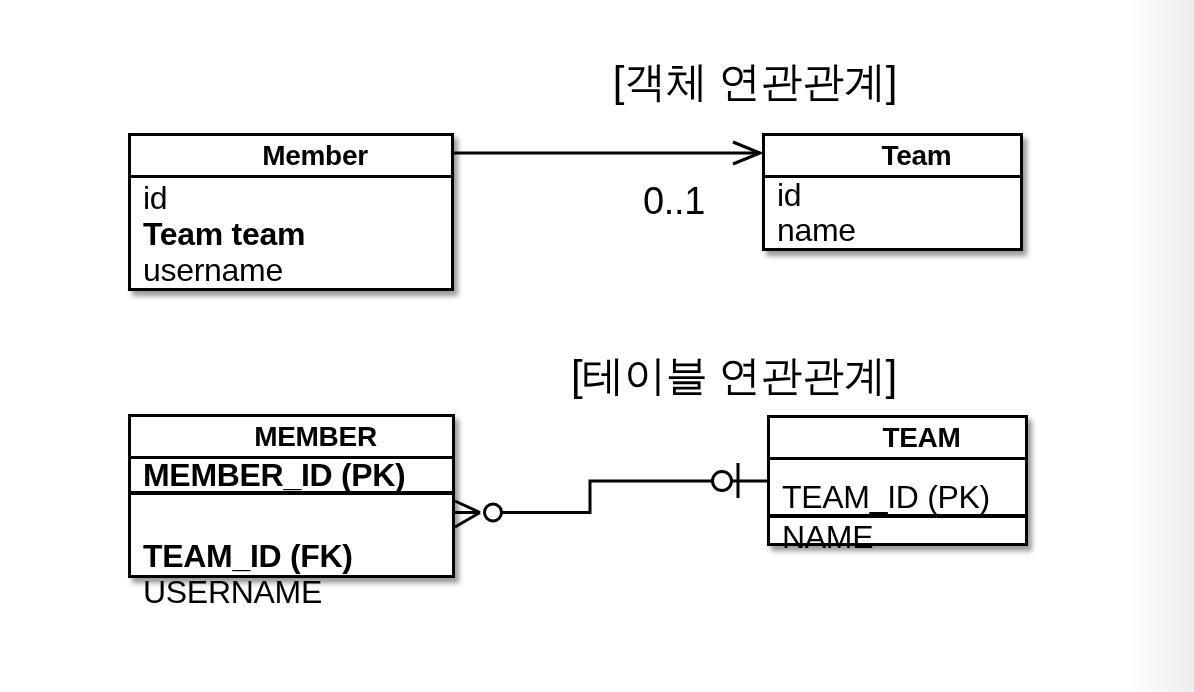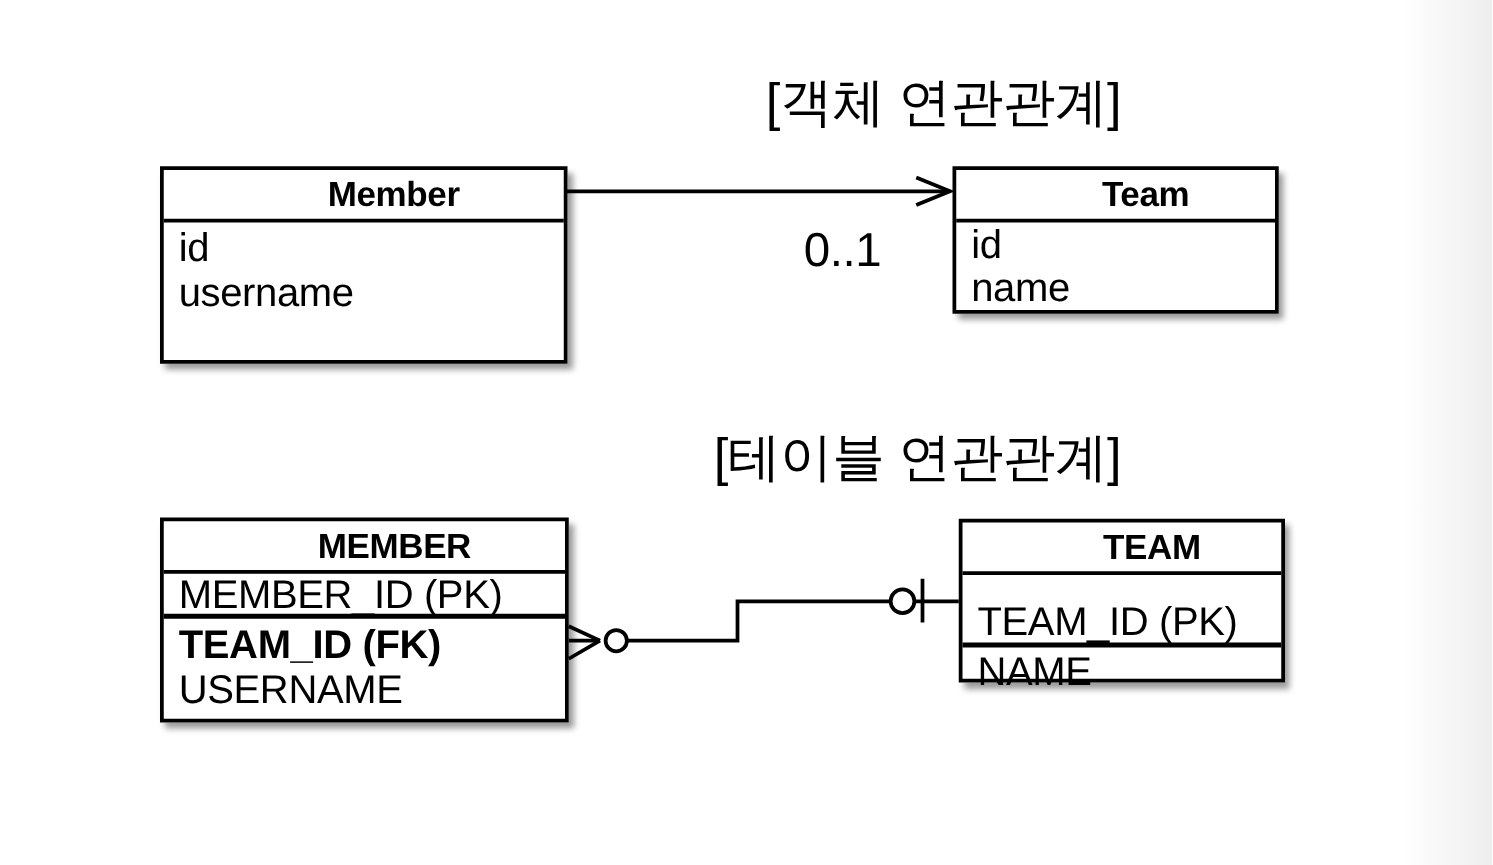--- a/index.html
+++ b/index.html
@@ -12,21 +12,21 @@
     font-family:"Liberation Sans", sans-serif;
     color:#000;
     letter-spacing:-0.3px;
   }
   .sec-title {
     position:absolute; left:297px; width:600px;
     text-align:right; font-size:42px; line-height:44px;
     white-space:nowrap;
   }
   .sec-title.obj   { top:60px; }
-  .sec-title.table { top:344px; }
+  .sec-title.table { top:354px; }
 
   .box {
     position:absolute; background:#fff;
     border:3px solid #000;
     box-shadow:4px 5px 5px rgba(0,0,0,0.40);
   }
   .hdr {
     display:flex; align-items:center; justify-content:center;
     font-weight:bold; font-size:28px;
     border-bottom:3px solid #000;
@@ -41,23 +41,23 @@
 
   
   .member-class { left:128px; top:133px; width:326px; height:158px; }
   .member-class .frow { height:36px; }
   .member-class .body { padding-top:2px; }
   .team-class { left:762px; top:133px; width:261px; height:118px; }
   .team-class .frow { height:35px; }
 
   
   .member-table { left:128px; top:414px; width:327px; height:164px; }
-  .member-table .pk-row { height:44px; border-bottom:4px solid #000; }
+  .member-table .pk-row { height:44px; border-bottom:4px solid #000;font-weight:bold; }
   .member-table .trow   { height:36px; }
-  .member-table .body { padding-top:2px; }
+  .member-table .body { padding-top:2px;margin-top:41px; }
   .team-table { left:767px; top:415px; width:261px; height:131px; }
   .team-table .pk-row { height:44px; border-bottom:4px solid #000;margin-top:20px; }
   .team-table .trow   { height:38px; }
 
   .mult-label {
     position:absolute; left:634px; top:180px; width:80px;
     text-align:center; font-size:38px; white-space:nowrap;
   }
   svg.overlay {
     position:absolute; left:0; top:0;
@@ -68,20 +68,21 @@
 <body>
 
 <div class="canvas">
 
   <div class="sec-title obj">[객체 연관관계]</div>
 
   <div class="box member-class">
     <div class="hdr">Member</div>
     <div class="body">
       <div class="frow">id</div>
+      <div class="frow bold">Team team</div>
       <div class="frow">username</div>
     </div>
   </div>
 
   <div class="box team-class">
     <div class="hdr">Team</div>
     <div class="body">
       <div class="frow">id</div>
       <div class="frow">name</div>
     </div>

